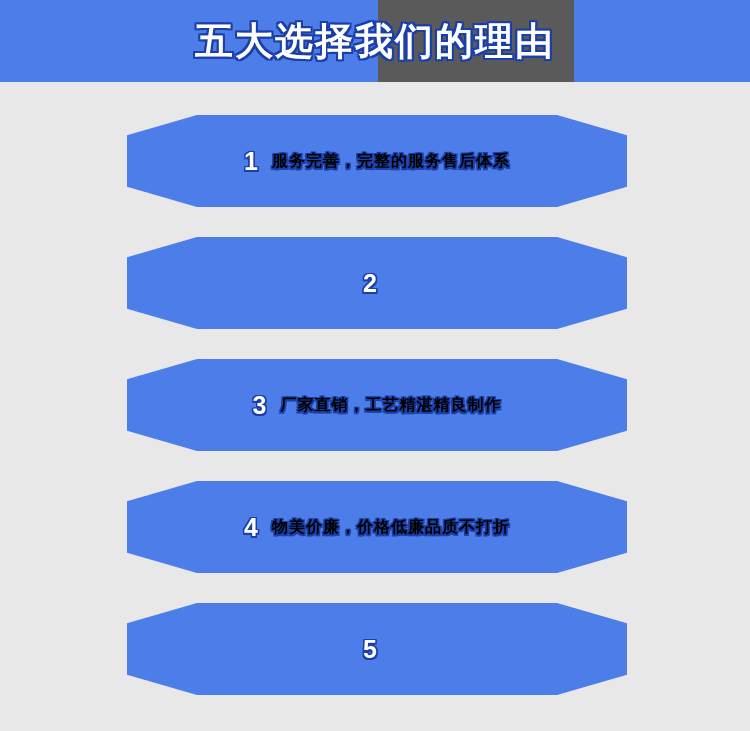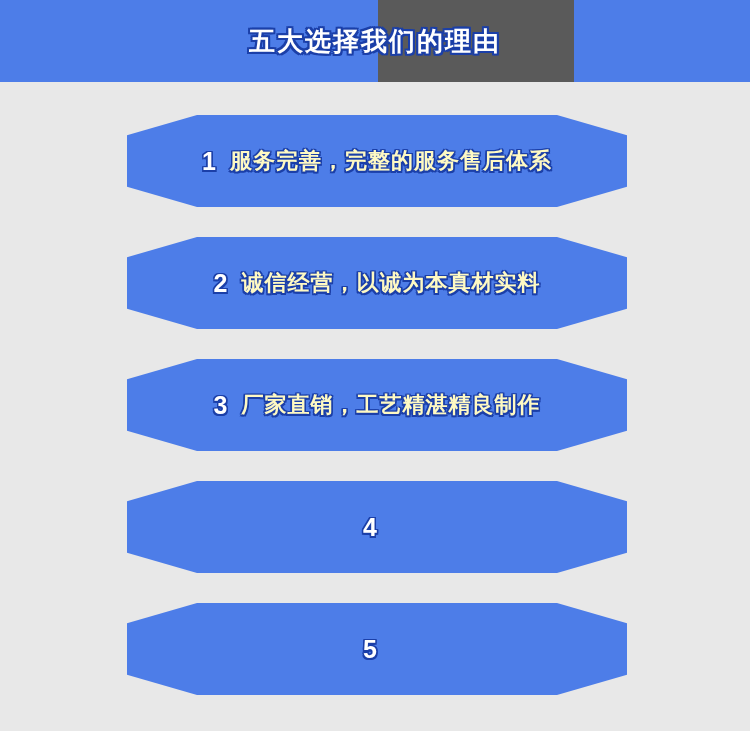--- a/index.html
+++ b/index.html
@@ -54,21 +54,21 @@
     background: #5a5a5a;
   }
   .header-title {
     position: absolute;
     left: 0;
     top: 0;
     width: 750px;
     height: 82px;
     line-height: 82px;
     text-align: center;
-    font-size: 26px;
+    font-size: 38px;
     font-weight: bold;
     color: #ffffff;
     letter-spacing: 2px;
     text-shadow:
       -2px -2px 0 #1b3fa8,
        2px -2px 0 #1b3fa8,
       -2px  2px 0 #1b3fa8,
        2px  2px 0 #1b3fa8,
        0   -2px 0 #1b3fa8,
        0    2px 0 #1b3fa8,
@@ -95,23 +95,23 @@
     align-items: center;
     justify-content: center;
   }
   .row-0 { top: 33px; }
   .row-1 { top: 155px; }
   .row-2 { top: 277px; }
   .row-3 { top: 399px; }
   .row-4 { top: 521px; }
 
   .row-text {
-    font-size: 22px;
+    font-size: 16px;
     font-weight: bold;
-    color: #fef9c3;
+    color: #000000;
     letter-spacing: 1px;
     white-space: nowrap;
     text-shadow:
       -1.5px -1.5px 0 #1b3fa8,
        1.5px -1.5px 0 #1b3fa8,
       -1.5px  1.5px 0 #1b3fa8,
        1.5px  1.5px 0 #1b3fa8,
        0   -1.5px 0 #1b3fa8,
        0    1.5px 0 #1b3fa8,
       -1.5px  0   0 #1b3fa8,
@@ -147,30 +147,30 @@
 
   <div class="rows">
 
     <div class="row row-0">
       <span class="row-num">1</span>
       <span class="row-text">服务完善，完整的服务售后体系</span>
     </div>
 
     <div class="row row-1">
       <span class="row-num">2</span>
-      <span class="row-text">诚信经营，以诚为本真材实料</span>
     </div>
 
     <div class="row row-2">
       <span class="row-num">3</span>
       <span class="row-text">厂家直销，工艺精湛精良制作</span>
     </div>
 
     <div class="row row-3">
       <span class="row-num">4</span>
+      <span class="row-text">物美价廉，价格低廉品质不打折</span>
     </div>
 
     <div class="row row-4">
       <span class="row-num">5</span>
     </div>
 
   </div>
 
 </div>
 

